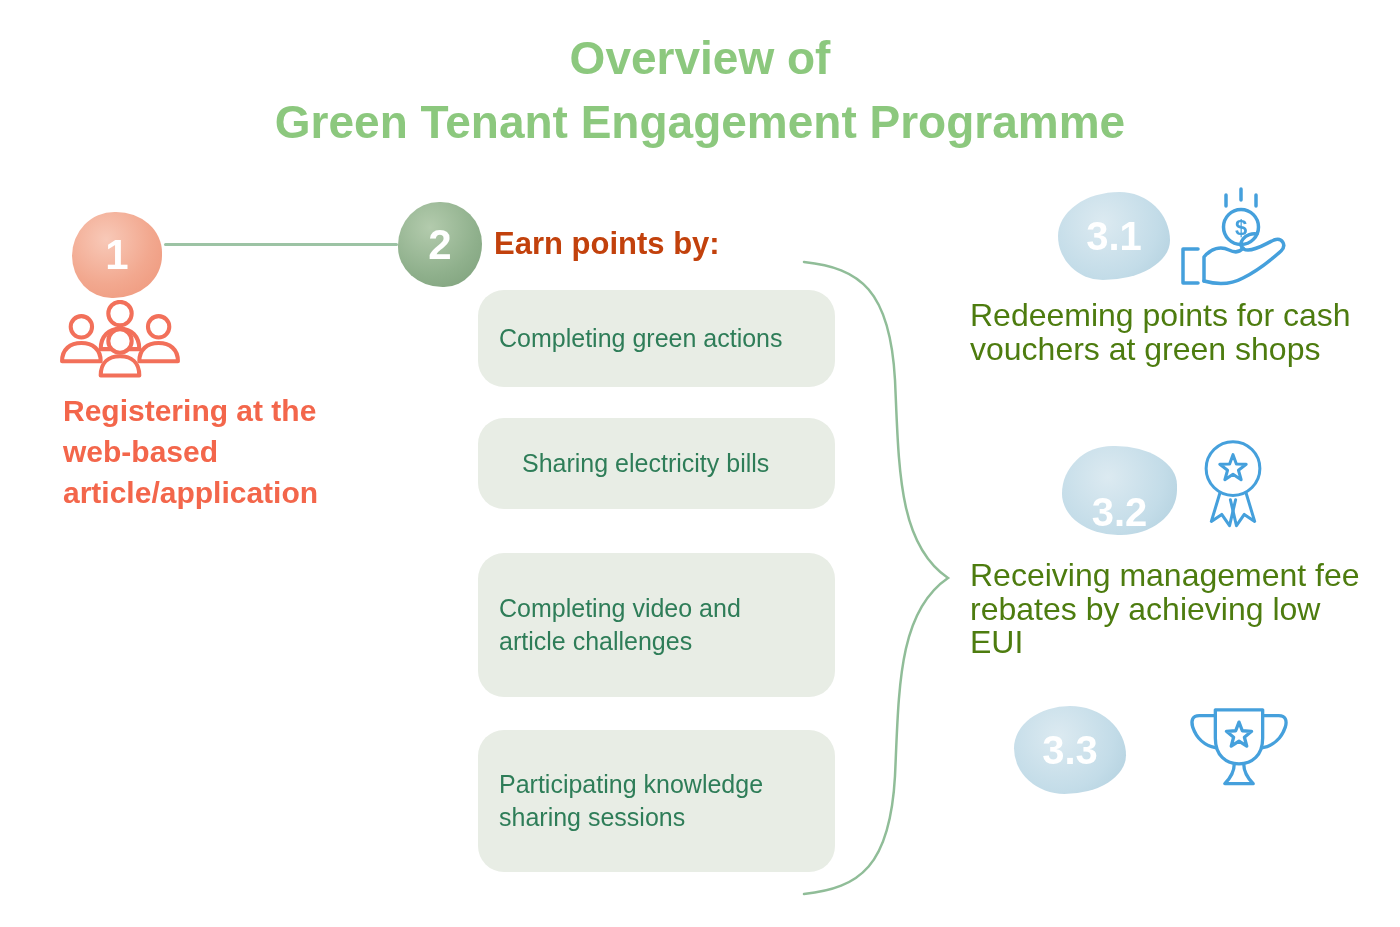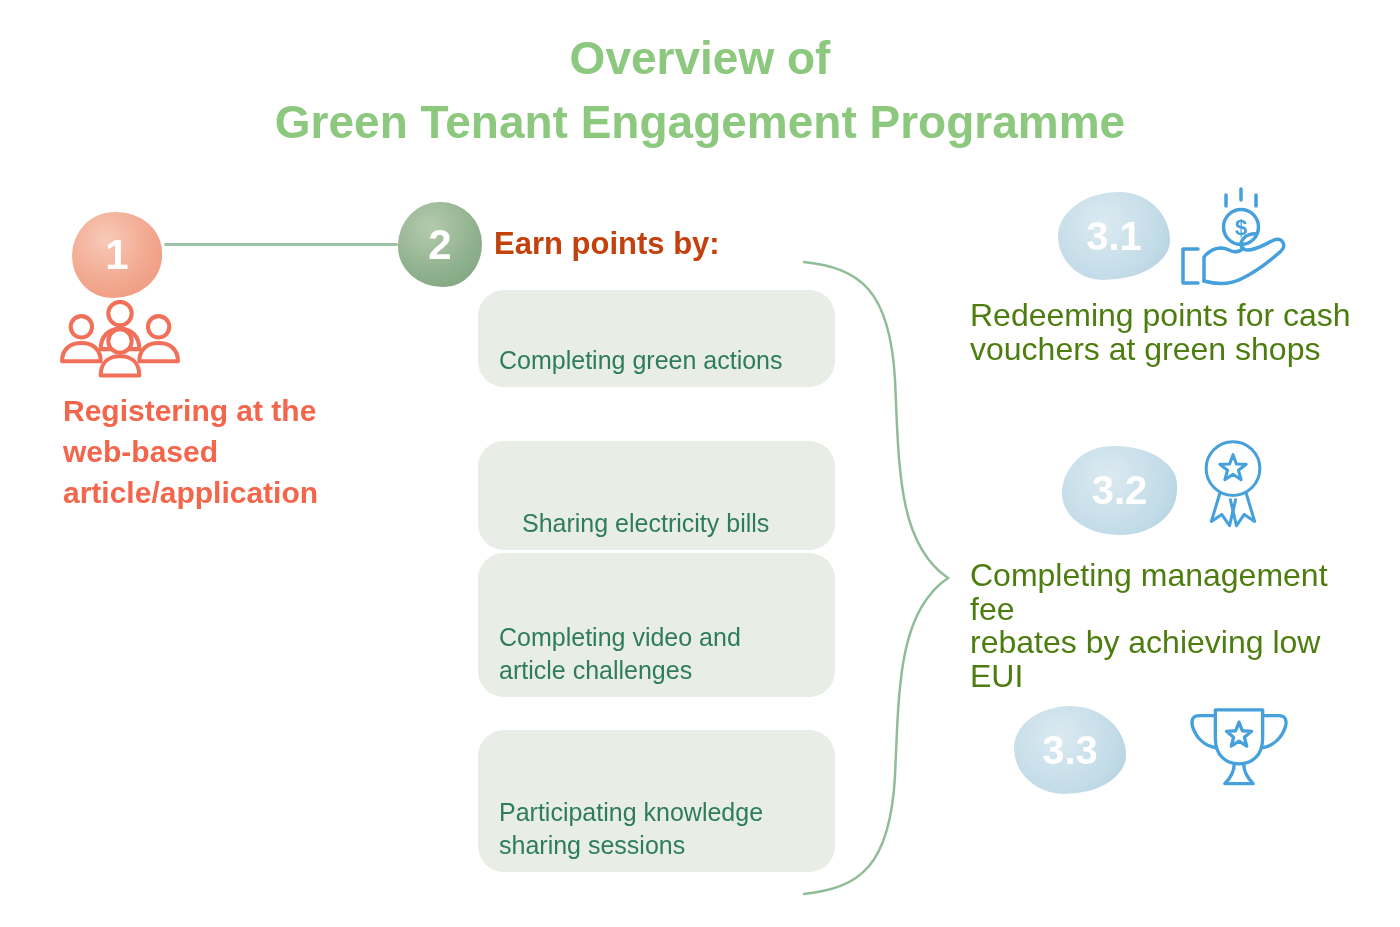--- a/index.html
+++ b/index.html
@@ -19,39 +19,39 @@
           border-radius:48% 52% 55% 45% / 52% 48% 50% 50%;
           background:radial-gradient(circle at 38% 32%, #F8C9B8, #F2A88F 55%, #EE9478);}
   .blob-2{left:398px;top:202px;width:84px;height:85px;font-size:42px;
           border-radius:50% 50% 46% 54% / 52% 50% 52% 48%;
           background:radial-gradient(circle at 38% 30%, #B3CBAD, #8FB08C 60%, #7C9F7A);}
   .blob-blue{font-size:40px;
           background:radial-gradient(circle at 40% 35%, #DCEAF1, #C3DCE8 62%, #AFCEDD);}
   .blob-31{left:1058px;top:192px;width:112px;height:88px;
           border-radius:55% 45% 60% 40% / 50% 55% 45% 50%;}
   .blob-32{left:1062px;top:446px;width:115px;height:89px;
-          border-radius:45% 55% 50% 50% / 55% 45% 52% 48%;}
+          border-radius:45% 55% 50% 50% / 55% 45% 52% 48%;align-items:flex-end;}
   .blob-33{left:1014px;top:706px;width:112px;height:88px;
           border-radius:50% 50% 55% 45% / 48% 56% 44% 52%;}
 
   .connector{position:absolute;left:164px;top:243px;width:234px;height:3px;
              background:#9CC3A4;border-radius:2px;}
 
   .earn-heading{position:absolute;left:494px;top:226px;font-size:31px;font-weight:bold;
                 color:#c2410c;}
 
   .step1-label{position:absolute;left:63px;top:390px;width:380px;
                color:#F3664B;font-weight:bold;font-size:30px;line-height:41px;}
   .step1-label span{display:block;}
 
   .green-box{position:absolute;left:478px;width:357px;background:#E8EDE5;border-radius:26px;
-             display:flex;align-items:flex-end;box-sizing:border-box;padding:10px 30px 10px 21px;
+             display:flex;align-items:center;box-sizing:border-box;padding:10px 30px 10px 21px;
              color:#2E7D58;font-size:25px;line-height:33px;}
   .gb1{top:290px;height:97px;}
-  .gb2{top:441px;height:109px;padding-left:44px;}
+  .gb2{top:418px;height:91px;padding-left:44px;}
   .gb3{top:553px;height:144px;}
   .gb4{top:730px;height:142px;}
 
   .outcome-text{position:absolute;left:970px;width:390px;color:#4d7c0f;
                 font-size:32px;line-height:33.5px;}
   .ot1{top:299px;} .ot2{top:559px;} .ot3{top:820px;}
   .outcome-text span{display:block;}
 
   .abs-svg{position:absolute;}
   svg{display:block;}
@@ -131,21 +131,21 @@
   <div class="blob blob-blue blob-32">
     <span>3.2</span>
   </div>
   <svg class="abs-svg" style="left:1194px;top:433px;" width="78" height="104" viewBox="0 0 90 110" fill="none" stroke="#45A0DC" stroke-width="3.5" stroke-linecap="round" stroke-linejoin="round">
     <circle cx="45" cy="36" r="31"></circle>
     <path d="M45,20 L48.9,30.7 L60.2,31.1 L51.3,38 L54.4,48.9 L45,42.6 L35.6,48.9 L38.7,38 L29.8,31.1 L41.1,30.7 Z"></path>
     <path d="M30,64 L20,97 L32,89 L41,102 L48,72"></path>
     <path d="M60,64 L70,97 L58,89 L49,102 L42,72"></path>
   </svg>
   <div class="outcome-text ot2">
-    <span>Completing management fee</span>
+    <span>Receiving management fee</span>
     <span>rebates by achieving low EUI</span>
   </div>
 
   <div class="blob blob-blue blob-33">
     <span>3.3</span>
   </div>
   <svg class="abs-svg" style="left:1186px;top:704px;" width="106" height="95" viewBox="0 0 112 100" fill="none" stroke="#45A0DC" stroke-width="3.5" stroke-linecap="round" stroke-linejoin="round">
     <path d="M31,6 H81 V36 C81,54 70,63 56,63 C42,63 31,54 31,36 Z"></path>
     <path d="M31,12 H14 C7,12 5,17 7,24 C11,36 20,44 31,46"></path>
     <path d="M81,12 H98 C105,12 107,17 105,24 C101,36 92,44 81,46"></path>

